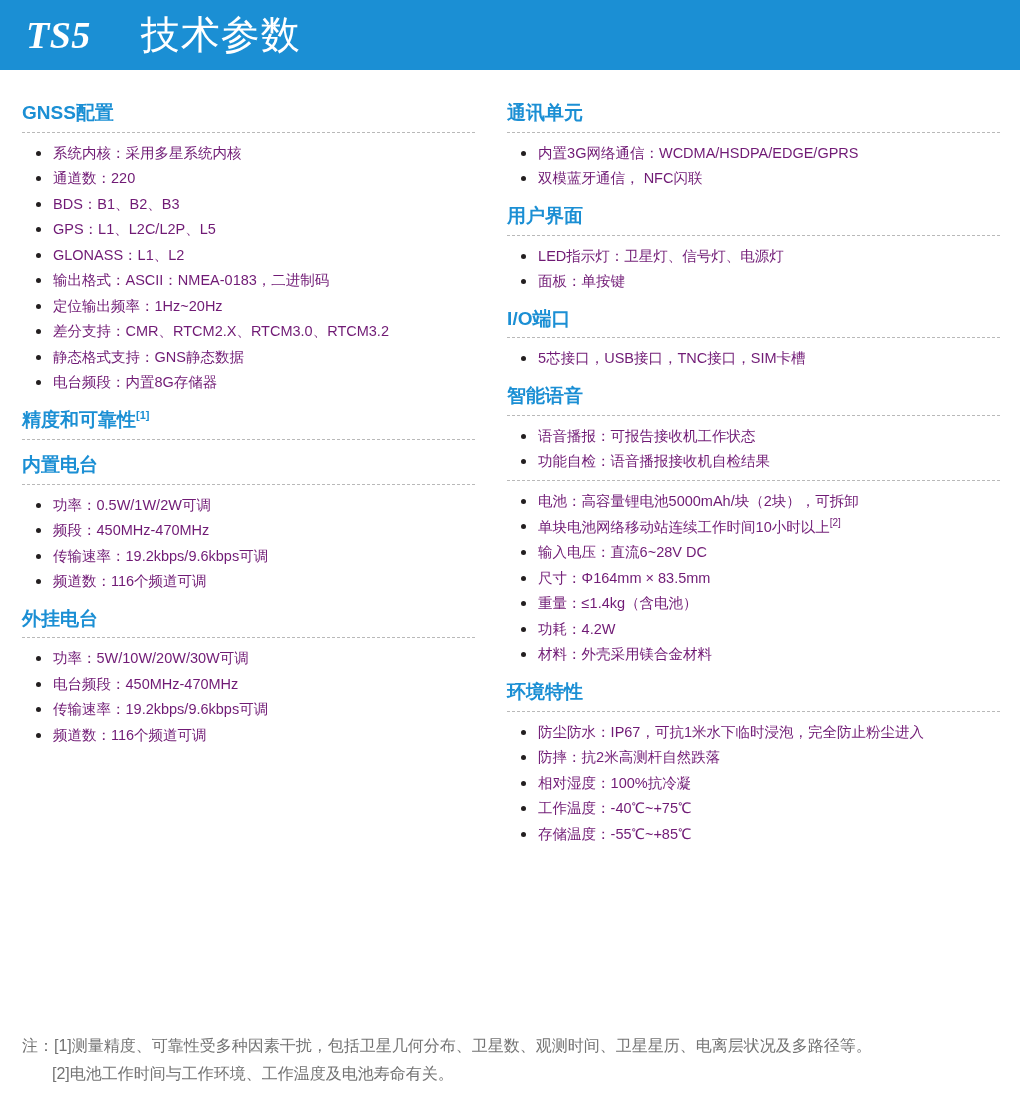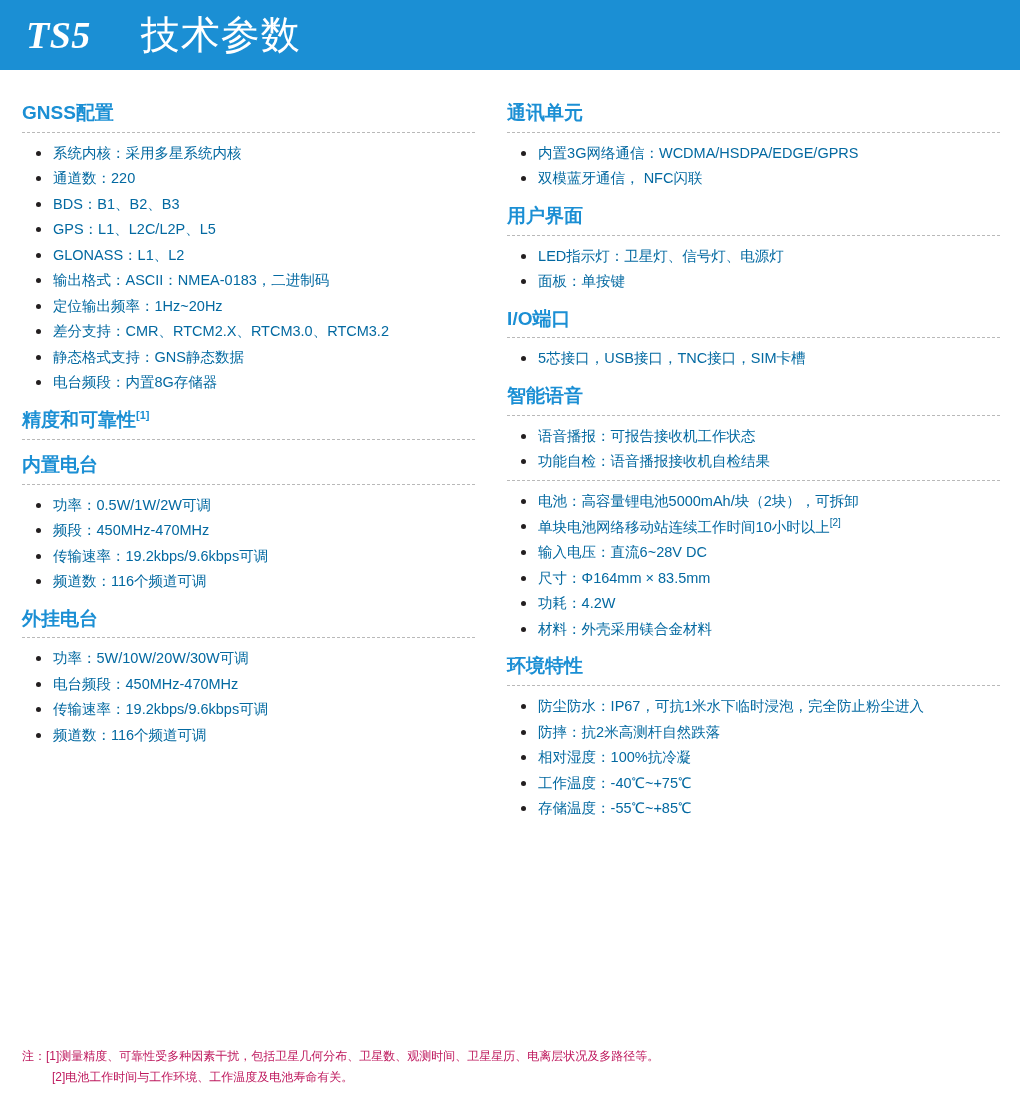--- a/index.html
+++ b/index.html
@@ -86,21 +86,21 @@
     list-style: none;
     margin: 0;
     padding: 0 0 0 14px;
   }
   ul.items > li {
     position: relative;
     font-size: 14.5px;
     line-height: 1.62;
     padding-left: 17px;
     margin-bottom: 2px;
-    color: #0369a1;
+    color: #701a75;
   }
   ul.items > li::before {
     content: "";
     position: absolute;
     left: 0;
     top: 9px;
     width: 5px;
     height: 5px;
     background: #231f20;
     border-radius: 50%;
@@ -114,22 +114,22 @@
   sup.note {
     font-size: 10px;
     vertical-align: super;
   }
 
   
   .footnotes {
     position: absolute;
     left: 22px;
     bottom: 14px;
-    font-size: 12px;
-    color: #be185d;
+    font-size: 16px;
+    color: #737373;
     line-height: 1.75;
   }
   .footnotes .fn-label {
     display: inline-block;
   }
   .footnotes .fn-row {
     white-space: nowrap;
   }
   .footnotes .fn-indent { padding-left: 30px; }
 </style>
@@ -219,20 +219,21 @@
             <li><span>功能自检：语音播报接收机自检结果</span></li>
           </ul>
         </div>
         <div class="section">
           <div class="divider"></div>
           <ul class="items">
             <li><span>电池：高容量锂电池5000mAh/块（2块），可拆卸</span></li>
             <li><span>单块电池网络移动站连续工作时间10小时以上</span><sup class="note">[2]</sup></li>
             <li><span>输入电压：直流6~28V DC</span></li>
             <li><span>尺寸：Φ164mm × 83.5mm</span></li>
+            <li><span>重量：≤1.4kg（含电池）</span></li>
             <li><span>功耗：4.2W</span></li>
             <li><span>材料：外壳采用镁合金材料</span></li>
           </ul>
         </div>
         <div class="section">
           <div class="section-title"><span>环境特性</span></div>
           <div class="divider"></div>
           <ul class="items">
             <li><span>防尘防水：IP67，可抗1米水下临时浸泡，完全防止粉尘进入</span></li>
             <li><span>防摔：抗2米高测杆自然跌落</span></li>

